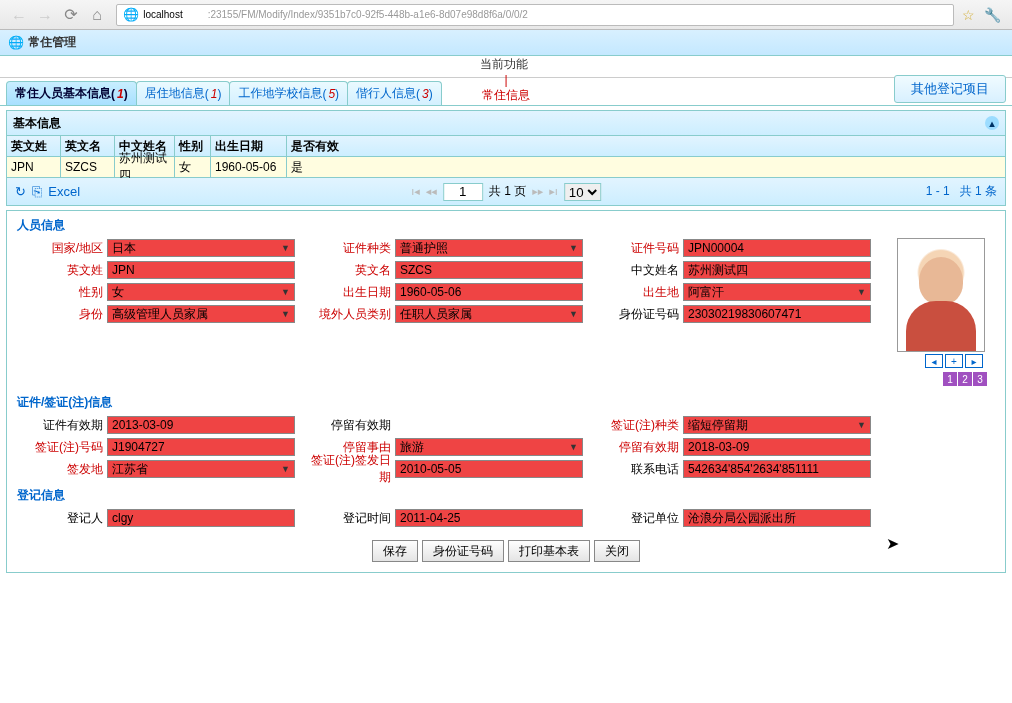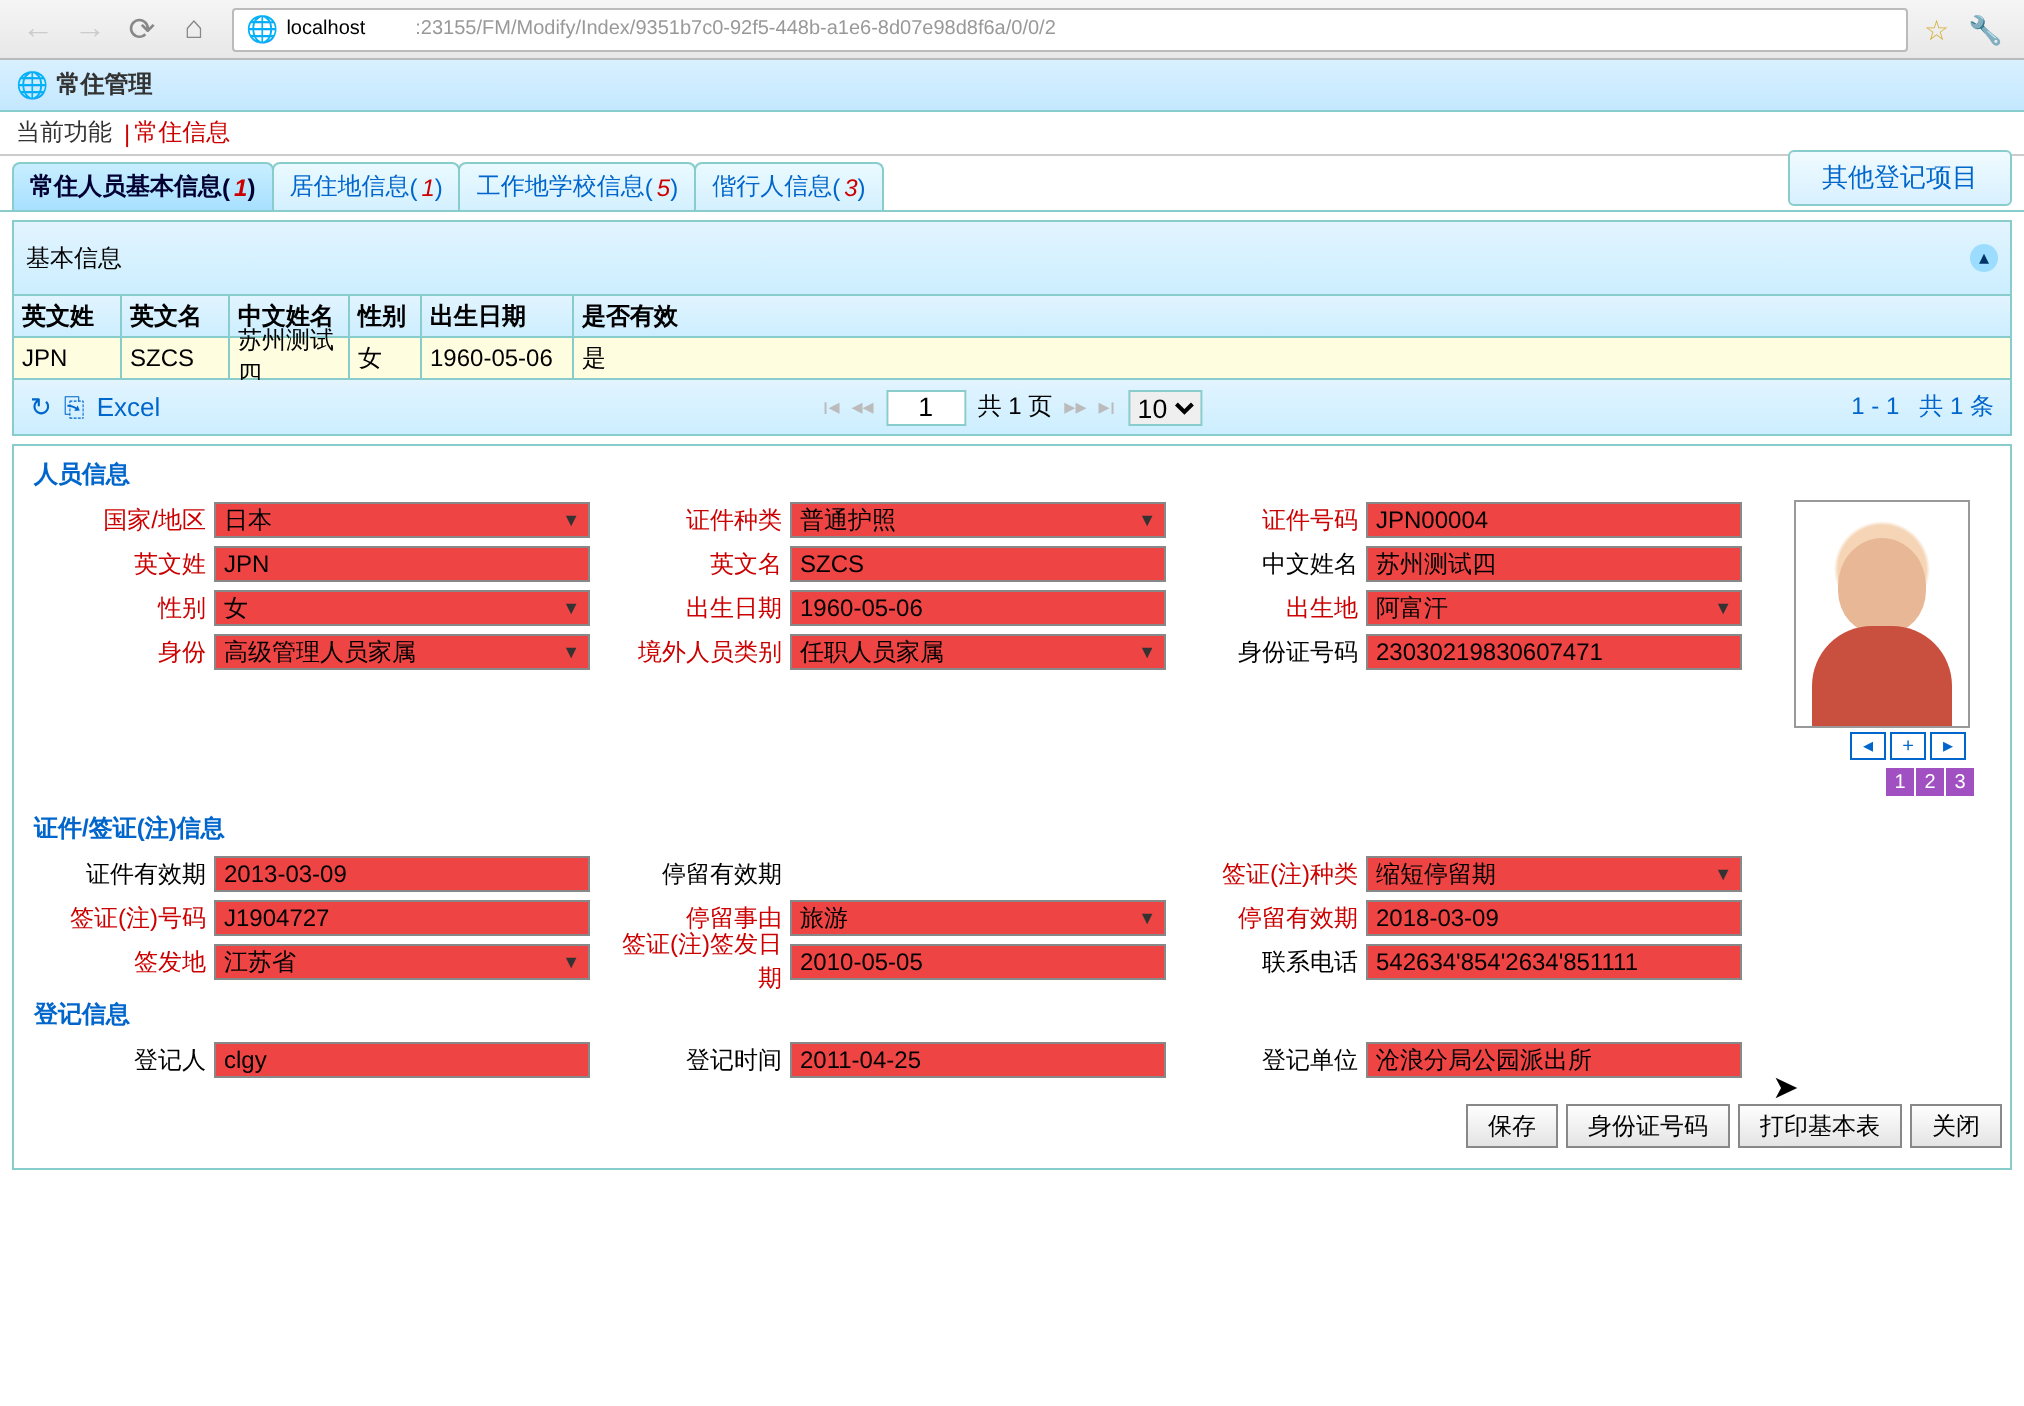--- a/index.html
+++ b/index.html
@@ -16,36 +16,36 @@
 .url-rest { color: #999; margin-left: 25px; }
 .url-star { width: 16px; height: 16px; color: #d4af37; font-size: 14px; }
 .wr { width: 22px; height: 22px; color: #555; font-size: 14px; display: flex; align-items:center; justify-content:center;}
 
 
 .title-row { height: 26px; background: linear-gradient(#d8f0ff,#c4e8ff); border-bottom: 1px solid #8cc; display:flex; align-items:center; padding: 0 8px; gap:4px; }
 .title-row .globe-ico { color: #888; font-size: 13px; }
 .title-row .title-text { color: #333; font-weight: bold; }
 
 
-.breadcrumb { height: 22px; display: flex; align-items: center; padding: 0 8px; border-bottom: 1px solid #ccc; background:#fff;}
+.breadcrumb { height: 22px; display: flex; align-items: center; padding: 0 8px; border-bottom: 1px solid #ccc; background:#fff;flex-direction:column;}
 .breadcrumb .bc1 { color: #333; margin-right: 4px; }
 .breadcrumb .sep { color: #c00; margin: 0 2px; }
 .breadcrumb .bc2 { color: #c00; }
 
 
 .tabs-row { height: 28px; display: flex; align-items: flex-end; padding: 0 6px; border-bottom: 1px solid #8cc; background:#fff;}
 .tabs { display:flex; gap:0; flex:1; }
 .tab { height: 24px; border: 1px solid #8cc; border-bottom: none; border-radius: 4px 4px 0 0; padding: 0 8px; display:flex; align-items:center; background: linear-gradient(#eafaff,#d4f0ff); color:#06c; cursor:pointer; margin-right:-1px;}
 .tab.active { background: linear-gradient(#c8eeff,#a8e0ff); color:#003; font-weight: bold; }
 .tab em { font-style: italic; margin-left:2px; color: #c00; }
 .right-btn { margin-left: auto; margin-bottom: 2px; }
 .big-btn { height: 28px; border: 1px solid #8cc; border-radius: 3px; background: linear-gradient(#f0fbff,#d8f0ff); color:#06c; padding: 0 16px; cursor:pointer; font-size:13px;}
 
 
-.section-bar { height: 38px; background: linear-gradient(#e2f4ff,#cceeff); border: 1px solid #8cc; margin: 4px 6px 0 6px; display:flex; align-items:center; padding: 0 6px; font-weight: normal;}
+.section-bar { height: 26px; background: linear-gradient(#e2f4ff,#cceeff); border: 1px solid #8cc; margin: 4px 6px 0 6px; display:flex; align-items:center; padding: 0 6px; font-weight: bold;}
 .section-bar .collapse { margin-left:auto; width:14px; height:14px; border-radius:50%; background:#9cdcff; color:#036; font-size:10px; display:flex; align-items:center; justify-content:center;}
 
 
 .grid { margin: 0 6px; border: 1px solid #8cc; border-top:none; }
 .grid-head { display:flex; background: linear-gradient(#e2f4ff,#cceeff); border-bottom: 1px solid #8cc;}
 .grid-head div, .grid-row div { border-right: 1px solid #8cc; padding: 2px 4px; height: 20px; display:flex; align-items:center;}
 .grid-head div { font-weight:bold; }
 .grid-row { display:flex; background: #fffde0; }
 .c1{width:54px;} .c2{width:54px;} .c3{width:60px;} .c4{width:36px;} .c5{width:76px;} .c6{width:60px; border-right:none !important;}
 
@@ -74,21 +74,21 @@
 .photo-col { width: 100px; margin-left:auto; }
 .photo-box { width: 88px; height: 114px; border: 1px solid #999; background: radial-gradient(circle at 50% 30%, #f5d5b5 22px, #fff 24px), linear-gradient(#fff,#eef); position: relative; overflow:hidden;}
 .photo-box::after { content:''; position:absolute; bottom:0; left:50%; transform:translateX(-50%); width:70px; height:50px; background:#c94f3f; border-radius: 30px 30px 0 0;}
 .photo-box::before { content:''; position:absolute; top:18px; left:50%; transform:translateX(-50%); width:44px; height:48px; background:#e8b896; border-radius:50% 50% 45% 45%;}
 .photo-ctrls { display:flex; gap:2px; margin-top:2px; margin-left: 28px;}
 .pc { width:18px; height:14px; border:1px solid #06c; font-size:10px; display:flex; align-items:center; justify-content:center; color:#06c; cursor:pointer;}
 .photo-pages { display:flex; gap:0; margin-left: auto; margin-right:10px; margin-top:4px; justify-content:flex-end;}
 .pp { width:14px; height:14px; background:#a050c0; color:#fff; font-size:10px; display:flex; align-items:center; justify-content:center; margin-left:1px;}
 
 
-.bottom-buttons { display:flex; gap:4px; justify-content:flex-end; padding: 6px 0;}
+.bottom-buttons { display:flex; gap:4px; justify-content:center; padding: 6px 0;}
 .bbtn { height:22px; padding: 0 10px; border:1px solid #888; background: linear-gradient(#fefefe,#e4e4e4); cursor:pointer; font-size:12px;}
 
 .cursor { position:absolute; left:886px; top:534px; font-size:16px; color:#000; pointer-events:none; }
 </style>
 </head>
 <body>
 
 <div class="browser-bar">
   <div class="nav-btn disabled">←</div>
   <div class="nav-btn disabled">→</div>

